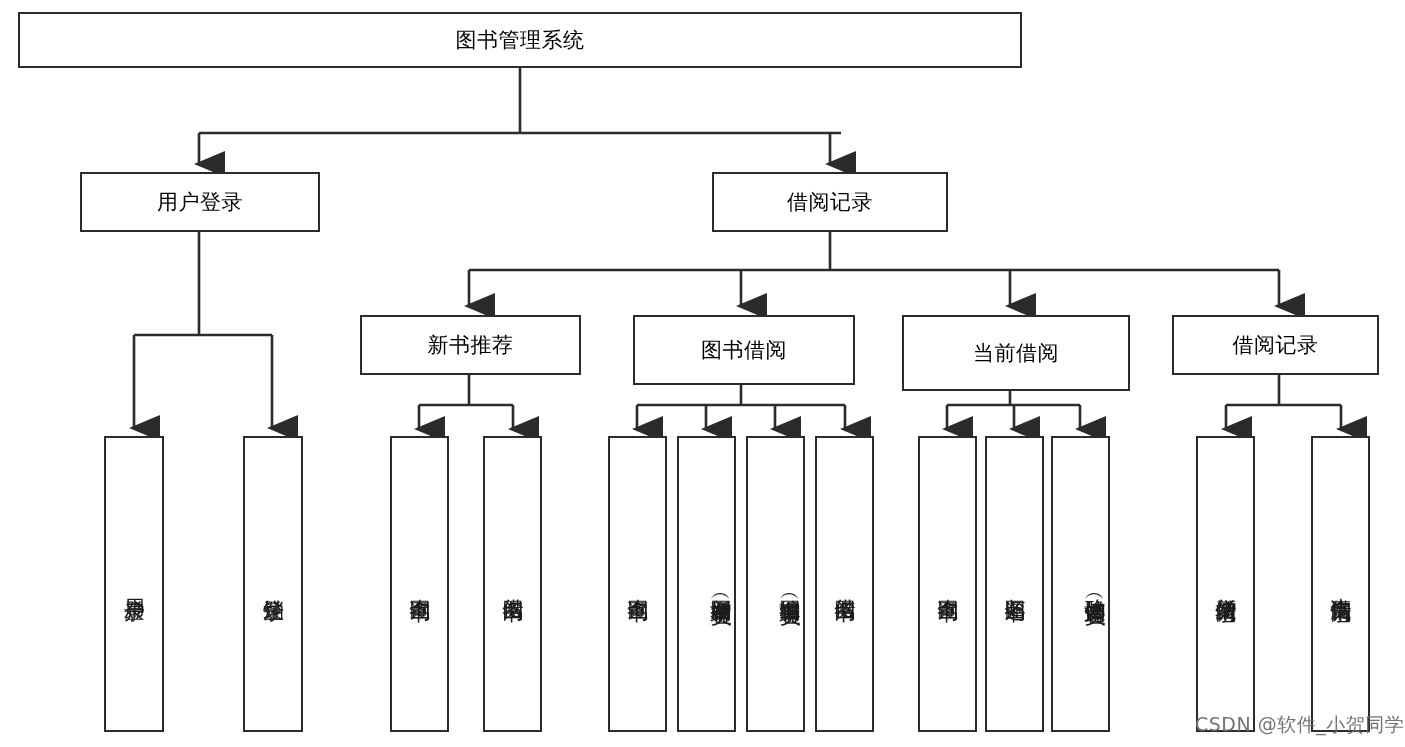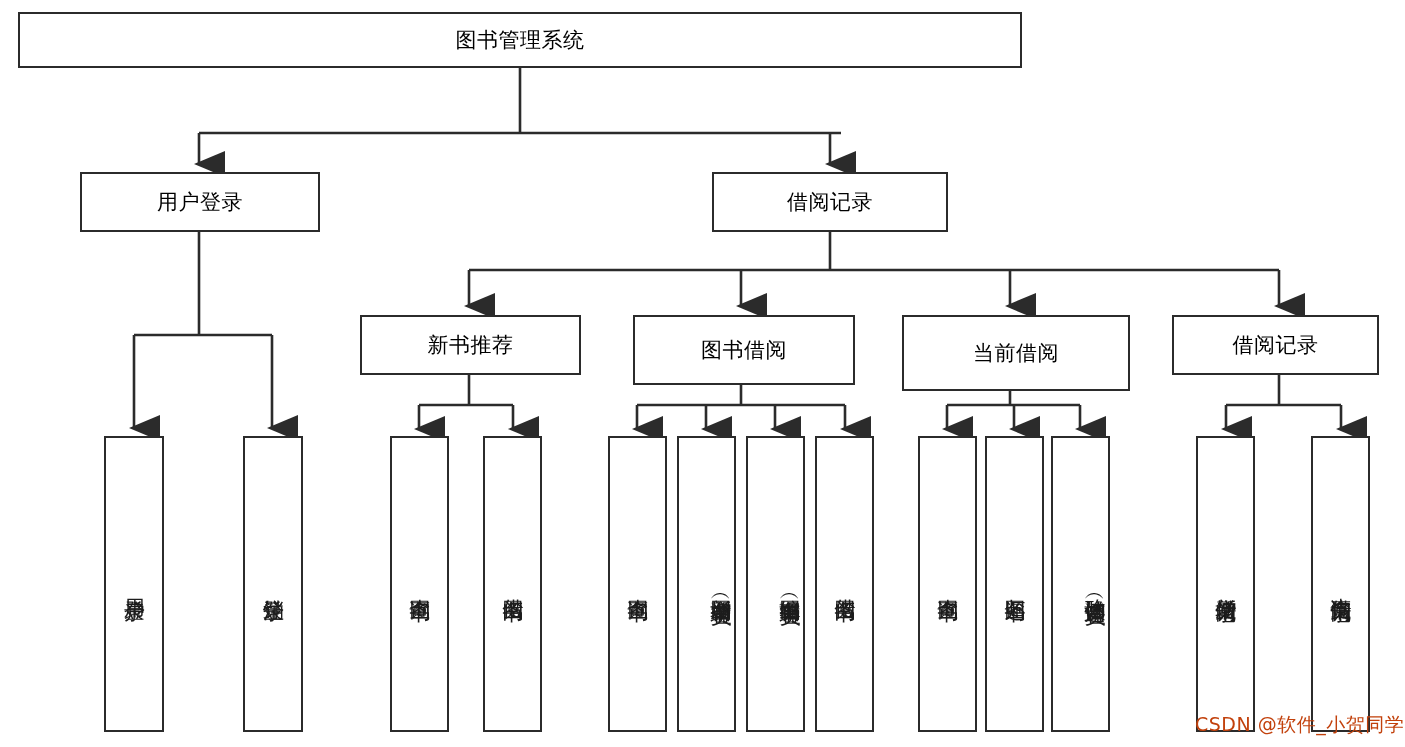--- a/index.html
+++ b/index.html
@@ -59,21 +59,21 @@
     white-space: nowrap;
   }
   .node-label-v.align-top {
     align-items: flex-start;
     padding-top: 4px;
     box-sizing: border-box;
   }
   .watermark {
     position: absolute;
     font-size: 19px;
-    color: #c2410c;
+    color: #737373;
     white-space: nowrap;
     letter-spacing: 0.5px;
   }
 </style>
 </head>
 <body>
 
 <svg id="diagram" viewBox="0 0 1405 747" xmlns="http://www.w3.org/2000/svg">
   <defs>
     <marker id="arrow" viewBox="0 0 12 12" refX="6" refY="10" markerWidth="12" markerHeight="12" orient="auto-start-reverse">

